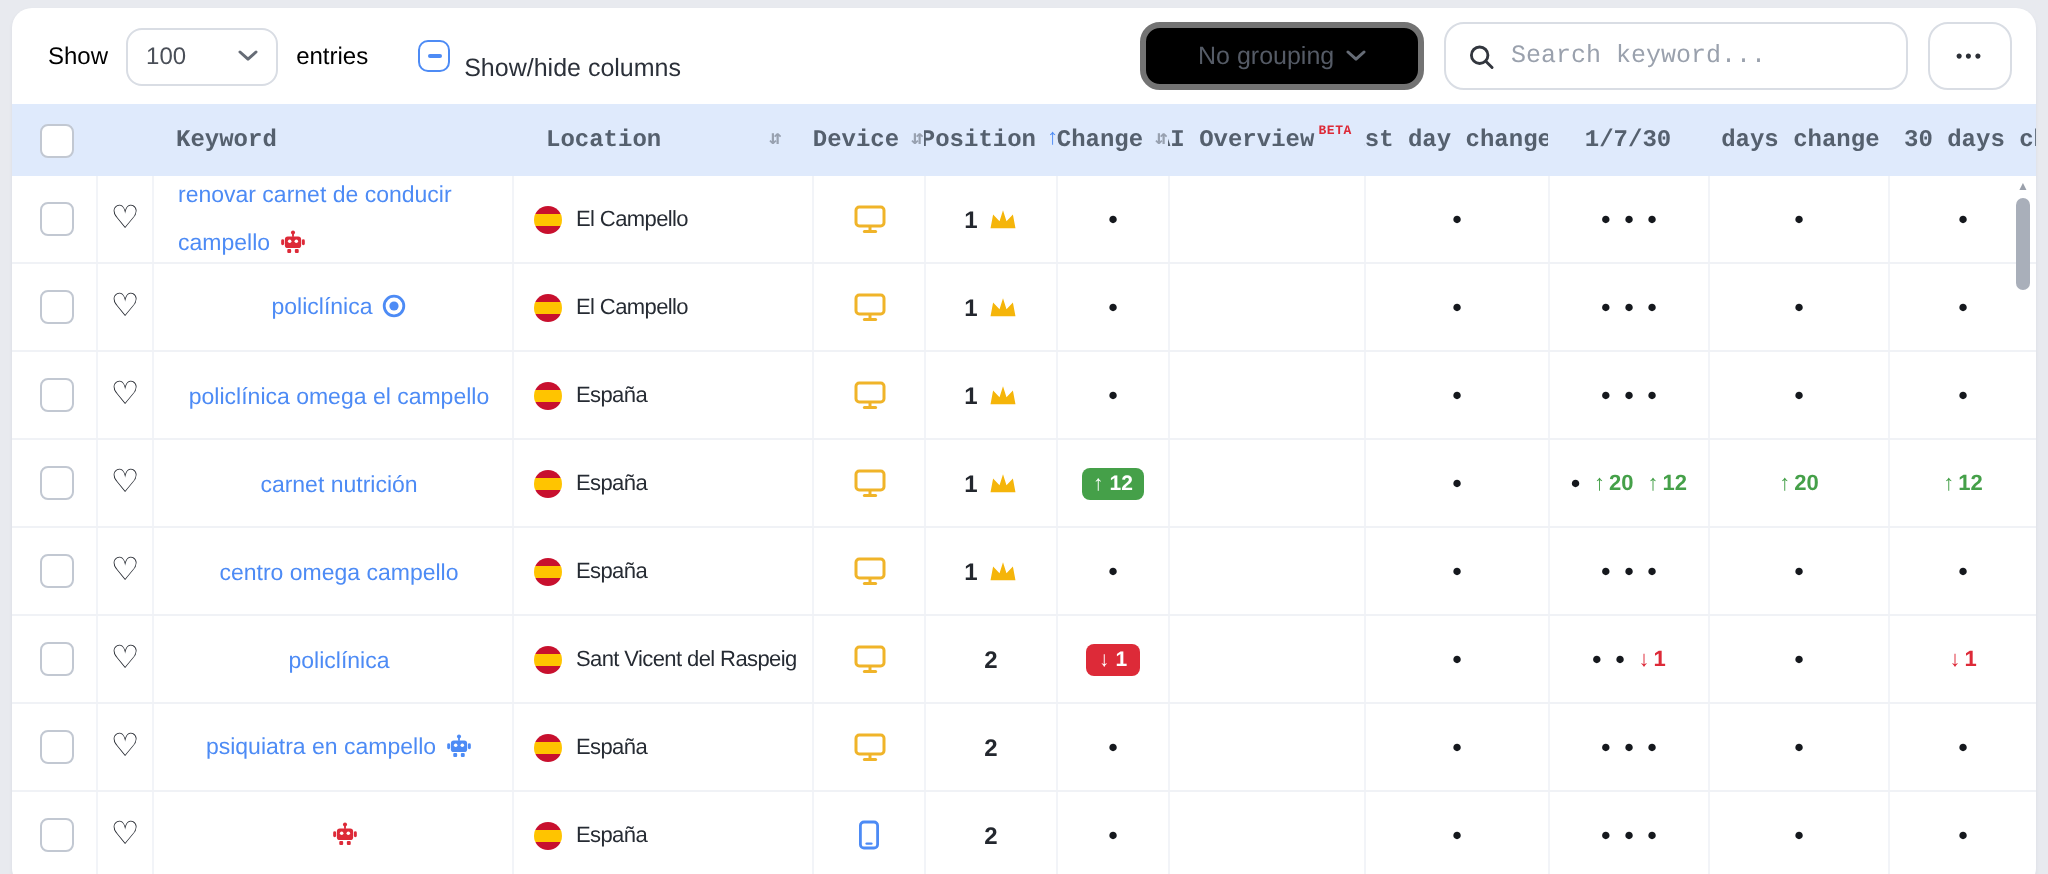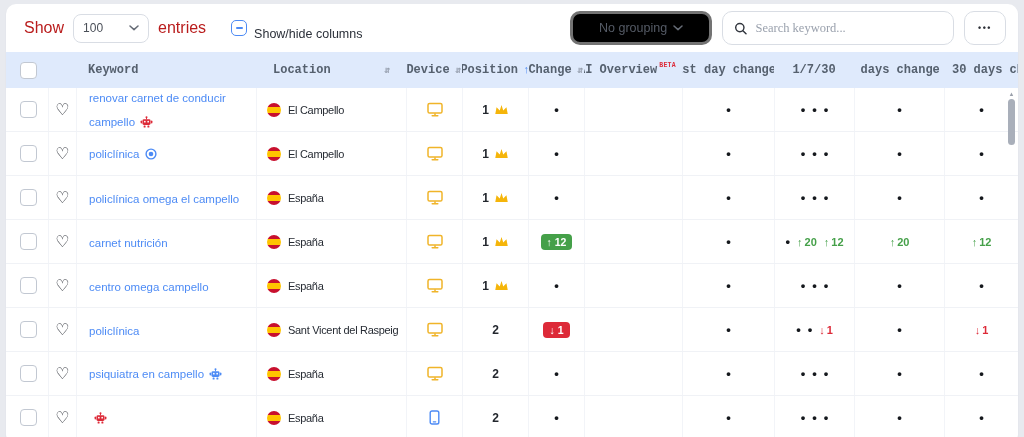--- a/index.html
+++ b/index.html
@@ -12,42 +12,42 @@
   .card {
     position:absolute; left:6px; top:4px; width:1012px; height:440px;
     background:#fff; border-radius:10px; overflow:hidden;
     box-shadow:0 1px 2px rgba(30,40,60,.06);
   }
   
   .toolbar { height:48px; display:flex; align-items:center; justify-content:space-between; padding:0 12px 0 18px; }
   .tl, .tr { display:flex; align-items:center; }
   .tl { gap:9px; }
   .tr { gap:10px; }
-  .lbl { font-size:16px; color:#b91c1c; }
+  .lbl { font-size:12px; color:#000000; }
   .selbox {
     height:29px; min-width:58px; border:1px solid #d9dde4; border-radius:8px;
     display:flex; align-items:center; justify-content:space-between; gap:26px;
     padding:0 9px; font-size:12px; color:#4a4f58; background:#fff; cursor:pointer;
   }
   .colbtn { display:flex; align-items:center; gap:7px; margin-left:16px; cursor:pointer; }
   .colbtn-icon { width:16px; height:16px; border:1.7px solid var(--accent,#4d8bf5); border-radius:5px;
     display:flex; align-items:center; justify-content:center; }
   .colbtn-icon i { display:block; width:7px; height:1.7px; background:var(--accent,#4d8bf5); border-radius:1px; }
   .colbtn-lbl { font-size:12.5px; color:#2b3039;margin-top:11px; }
   .grpsel {
     width:142px; height:34px; border:3px solid #737373; border-radius:10px; background:#000000;
     display:flex; align-items:center; justify-content:space-between; padding:0 26px;
     font-size:12.5px; color:#555b66; cursor:pointer;
   }
   .search {
     width:232px; height:34px; border:1px solid #d9dde4; border-radius:10px; background:#fff;
     display:flex; align-items:center; gap:8px; padding:0 11px;
   }
   .search input { border:none; outline:none; width:100%; font-size:12.5px; color:#333;
-    font-family:Liberation Serif, serif; }
+    font-family:Liberation Mono, monospace; }
   .search input::placeholder { color:#9aa1ad; }
   .morebtn {
     width:42px; height:34px; border:1px solid #d9dde4; border-radius:10px; background:#fff;
     display:flex; align-items:center; justify-content:center;
     font-size:9px; letter-spacing:1.5px; color:#2c2f36; font-weight:700; cursor:pointer;
   }
   
   .thead, .trow {
     display:grid;
     grid-template-columns:42px 28px 180px 150px 56px 66px 56px 98px 92px 80px 90px 74px;
@@ -61,21 +61,21 @@
   .hsb { padding:0 13px 0 17px;gap:48px; }
   .pl14 { padding-left:14px; }
   .pl12 { padding-left:12px; }
   .pl8  { padding-left:8px; }
   .sort { font-size:10px; color:#98a1b0; margin-left:6px; }
   .sort-active { font-size:11px; color:var(--accent,#4d8bf5); margin-left:5px; font-weight:700; }
   .beta { font-size:6.5px; font-weight:700; color:var(--red,#dd2a38); position:relative; top:-5px; margin-left:2px; letter-spacing:.3px; }
   .cb { width:17px; height:17px; border:1.5px solid #c2c8d2; border-radius:4px; background:#fff; display:inline-block; cursor:pointer; }
   .cheart { justify-content:center; }
   .heart { font-size:16px; color:#1f232b; cursor:pointer; line-height:1; }
-  .ckw { padding:0 6px 0 12px; }
+  .ckw { padding:0 6px 0 12px;justify-content:center; }
   .kwrap { display:inline-block; line-height:1.45; }
   .kw { font-size:11.5px; color:var(--accent,#4d8bf5); text-decoration:none; cursor:pointer; }
   .kicon { display:inline-block; margin-left:5px; vertical-align:-2px; }
   .kicon.rd { color:var(--red,#dd2a38); }
   .kicon.bl { color:var(--accent,#4d8bf5); }
   .cloc { padding:0 6px 0 10px; gap:7px; }
   .flag { width:14px; height:14px; border-radius:50%; flex:0 0 14px;
     background:linear-gradient(180deg,#c8102e 0 28%,#ffc400 28% 72%,#c8102e 72% 100%); }
   .loc { font-size:11px; font-weight:500; color:#262b33; letter-spacing:-.3px; white-space:nowrap; }
   .dev.amber { color:var(--amber,#f0b429); display:flex; }

